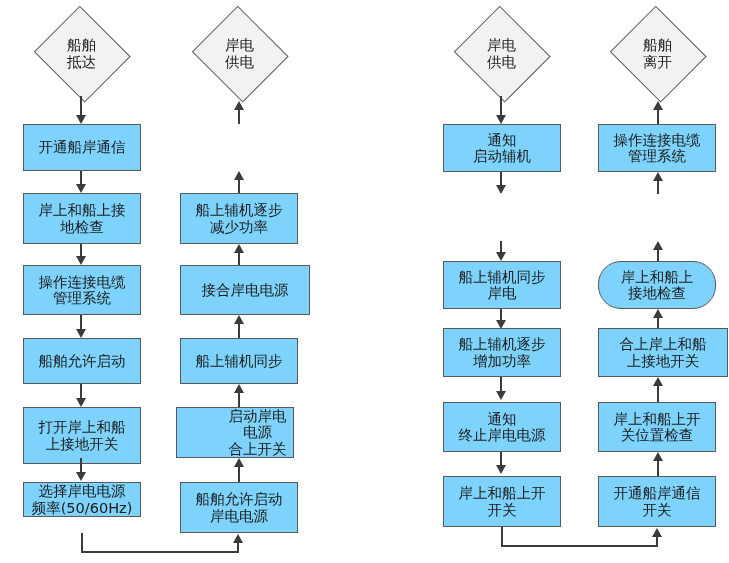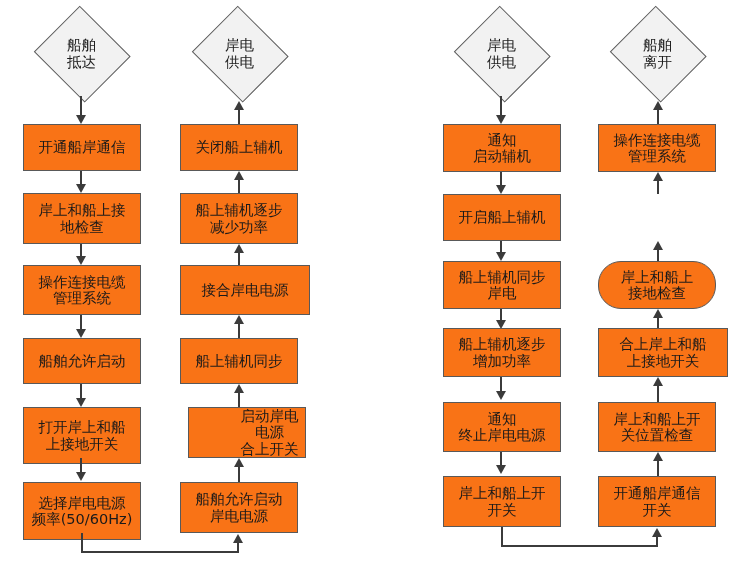--- a/index.html
+++ b/index.html
@@ -13,21 +13,21 @@
   #flowchart {
     position: relative;
     width: 729px;
     height: 563px;
     background: #ffffff;
     overflow: hidden;
   }
   .node {
     position: absolute;
     box-sizing: border-box;
-    background: #f97316;
+    background: #7dd3fc;
     border: 1.6px solid #595959;
     display: flex;
     align-items: center;
     justify-content: center;
     text-align: center;
     color: #1a1a1a;
     font-size: 14.5px;
     line-height: 1.12;
     letter-spacing: 0px;
     white-space: pre-line;
@@ -107,52 +107,51 @@
 
   <div class="node" style="left:23px; top:338px; width:118px; height:46px;">船舶允许启动</div>
   <div class="vline" style="left:80px; top:384px; height:16px;"></div>
   <div class="arrow-down" style="left:76px; top:398px;"></div>
 
   <div class="node" style="left:23px; top:407px; width:118px; height:57px;">打开岸上和船
 上接地开关</div>
   <div class="vline" style="left:80px; top:458px; height:16px;"></div>
   <div class="arrow-down" style="left:76px; top:472px;"></div>
 
-  <div class="node" style="left:23px; top:482px; width:118px; height:58px;">选择岸电电源
+  <div class="node" style="left:23px; top:482px; width:118px; height:35px;">选择岸电电源
 频率(50/60Hz)</div>
 
   <div class="vline" style="left:81px; top:533px; height:20px;"></div>
   <div class="hline" style="left:81px; top:551px; width:157px;"></div>
   <div class="vline" style="left:237px; top:543px; height:10px;"></div>
   <div class="arrow-up" style="left:233px; top:534px;"></div>
 
   <div class="node" style="left:180px; top:482px; width:118px; height:51px;">船舶允许启动
 岸电电源</div>
   <div class="vline" style="left:238px; top:467px; height:15px;"></div>
   <div class="arrow-up" style="left:234px; top:458px;"></div>
 
-  <div class="node" style="left:188px; top:407px; width:118px; height:51px;padding-left:46px;">启动岸电电源
+  <div class="node" style="left:176px; top:407px; width:118px; height:51px;padding-left:46px;">启动岸电电源
 合上开关</div>
   <div class="vline" style="left:238px; top:393px; height:14px;"></div>
   <div class="arrow-up" style="left:234px; top:384px;"></div>
 
   <div class="node" style="left:180px; top:338px; width:118px; height:46px;">船上辅机同步</div>
   <div class="vline" style="left:238px; top:324px; height:14px;"></div>
   <div class="arrow-up" style="left:234px; top:315px;"></div>
 
   <div class="node" style="left:180px; top:265px; width:130px; height:50px;">接合岸电电源</div>
   <div class="vline" style="left:238px; top:253px; height:12px;"></div>
   <div class="arrow-up" style="left:234px; top:244px;"></div>
 
   <div class="node" style="left:180px; top:193px; width:118px; height:51px;">船上辅机逐步
 减少功率</div>
   <div class="vline" style="left:238px; top:180px; height:13px;"></div>
   <div class="arrow-up" style="left:234px; top:171px;"></div>
 
-  <div class="node" style="left:180px; top:124px; width:118px; height:47px;">关闭船上辅机</div>
   <div class="vline" style="left:238px; top:110px; height:14px;"></div>
   <div class="arrow-up" style="left:234px; top:101px;"></div>
 
   <div class="node terminator" style="left:189px; top:8px; width:101px; height:92px;">
     <div class="diamond-shape"></div>
     <div class="diamond-label">岸电
 供电</div>
   </div>
 
   <div class="node terminator" style="left:451px; top:8px; width:101px; height:92px;">
@@ -161,21 +160,20 @@
 供电</div>
   </div>
   <div class="vline" style="left:500px; top:96px; height:22px;"></div>
   <div class="arrow-down" style="left:496px; top:115px;"></div>
 
   <div class="node" style="left:443px; top:124px; width:118px; height:48px;">通知
 启动辅机</div>
   <div class="vline" style="left:500px; top:172px; height:16px;"></div>
   <div class="arrow-down" style="left:496px; top:185px;"></div>
 
-  <div class="node" style="left:443px; top:194px; width:118px; height:47px;">开启船上辅机</div>
   <div class="vline" style="left:500px; top:241px; height:14px;"></div>
   <div class="arrow-down" style="left:496px; top:252px;"></div>
 
   <div class="node" style="left:443px; top:261px; width:118px; height:48px;">船上辅机同步
 岸电</div>
   <div class="vline" style="left:500px; top:309px; height:14px;"></div>
   <div class="arrow-down" style="left:496px; top:320px;"></div>
 
   <div class="node" style="left:443px; top:328px; width:118px; height:49px;">船上辅机逐步
 增加功率</div>

